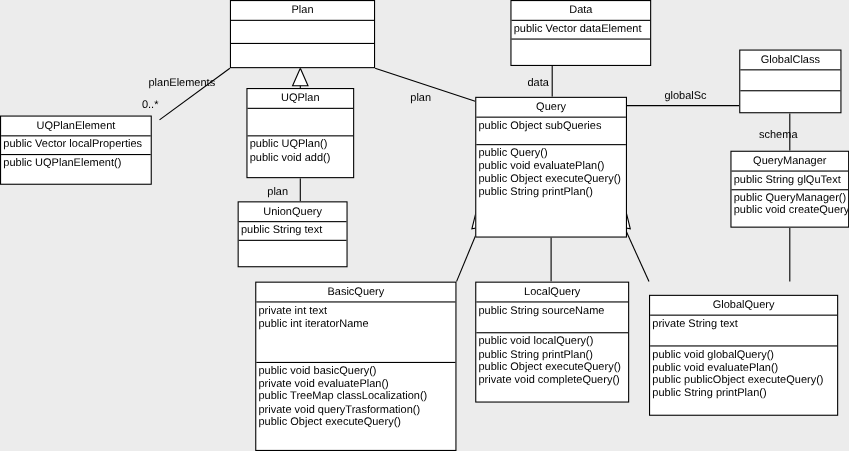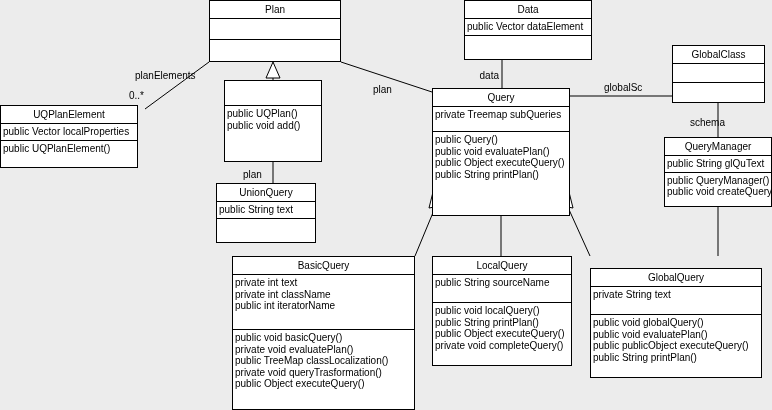--- a/index.html
+++ b/index.html
@@ -144,31 +144,32 @@
     <div class="cls-name">UQPlanElement</div>
     <div class="cls-attrs">
       <div class="member">public Vector localProperties</div>
     </div>
     <div class="cls-ops">
       <div class="member">public UQPlanElement()</div>
     </div>
   </div>
 
   <div class="uml-class" style="left:224px; top:80px; width:98px; height:82px;">
+    <div class="cls-name">UQPlan</div>
     <div class="cls-attrs" style="height:25px;"></div>
     <div class="cls-ops">
       <div class="member">public UQPlan()</div>
       <div class="member">public void add()</div>
     </div>
   </div>
 
   <div class="uml-class" style="left:432px; top:88px; width:138px; height:128px;">
     <div class="cls-name">Query</div>
     <div class="cls-attrs" style="height:25px;">
-      <div class="member">private Treemap subQueries</div>
+      <div class="member">public Object subQueries</div>
     </div>
     <div class="cls-ops">
       <div class="member">public Query()</div>
       <div class="member">public void evaluatePlan()</div>
       <div class="member">public Object executeQuery()</div>
       <div class="member">public String printPlan()</div>
     </div>
   </div>
 
   <div class="uml-class" style="left:664px; top:137px; width:108px; height:70px;">
@@ -187,21 +188,20 @@
     <div class="cls-attrs">
       <div class="member">public String text</div>
     </div>
     <div class="cls-ops" style="height:20px;"></div>
   </div>
 
   <div class="uml-class" style="left:232px; top:256px; width:183px; height:154px;">
     <div class="cls-name">BasicQuery</div>
     <div class="cls-attrs" style="height:55px;">
       <div class="member">private int text</div>
-      <div class="member">private int className</div>
       <div class="member">public int iteratorName</div>
     </div>
     <div class="cls-ops">
       <div class="member">public void basicQuery()</div>
       <div class="member">private void evaluatePlan()</div>
       <div class="member">public TreeMap classLocalization()</div>
       <div class="member">private void queryTrasformation()</div>
       <div class="member">public Object executeQuery()</div>
     </div>
   </div>

